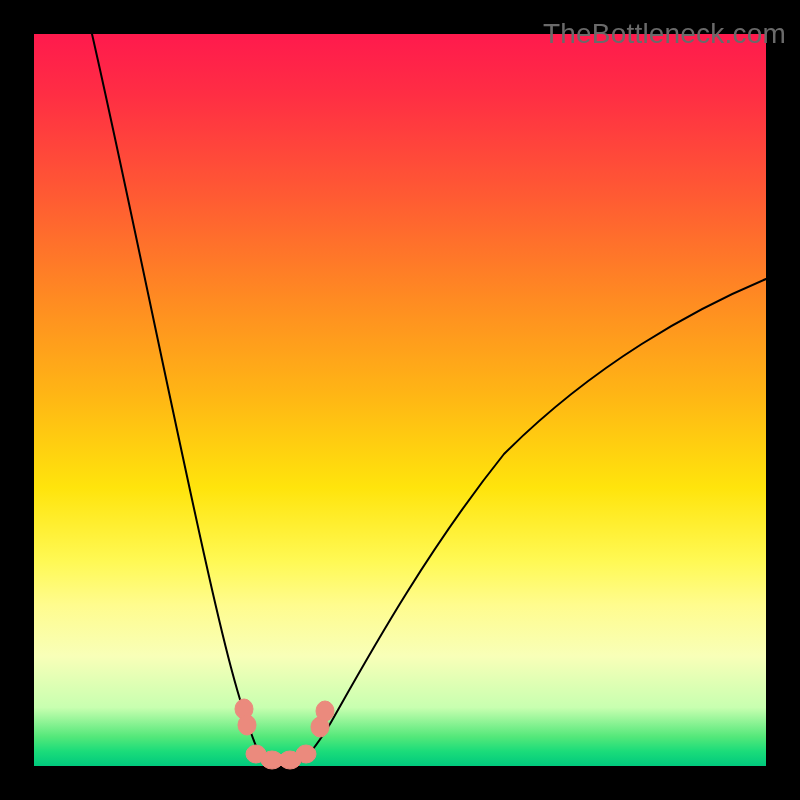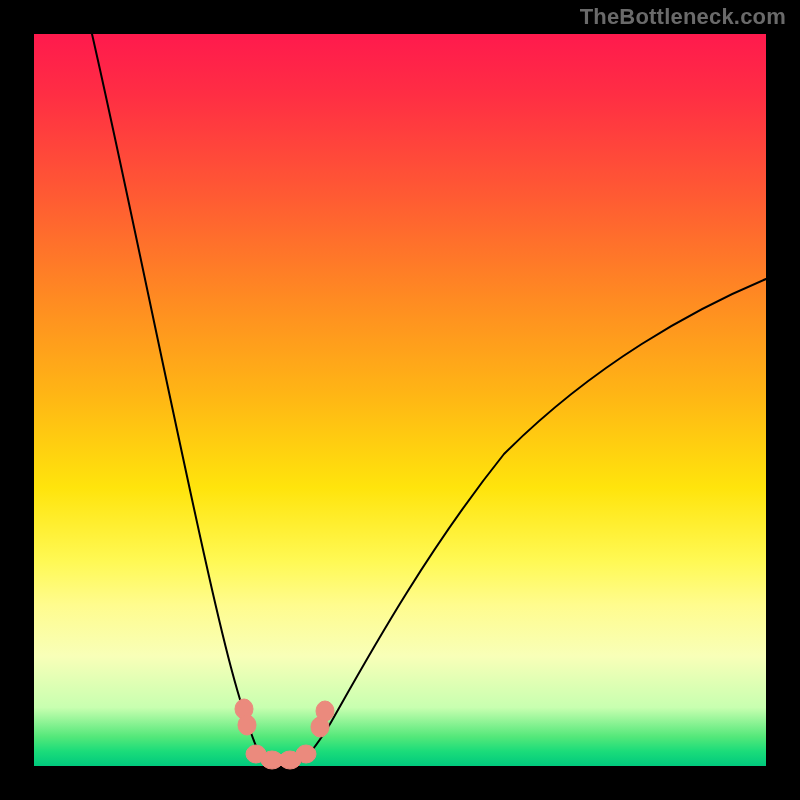--- a/index.html
+++ b/index.html
@@ -28,25 +28,25 @@
       #fffc8e 78%,
       #f8ffb8 85%,
       #c8ffb0 92%,
       #54e87a 96%,
       #1bdc7a 98%,
       #00c97d 100%
     );
   }
   .watermark {
     position: absolute;
-    top: 4px;
+    top: 18px;
     right: 14px;
     color: #6a6a6a;
-    font-size: 22px;
-    font-weight: 700;
+    font-size: 28px;
+    font-weight: 400;
     letter-spacing: 0.2px;
     user-select: none;
   }
   svg.curves {
     position: absolute;
     left: 0;
     top: 0;
     width: 732px;
     height: 732px;
     overflow: visible;

